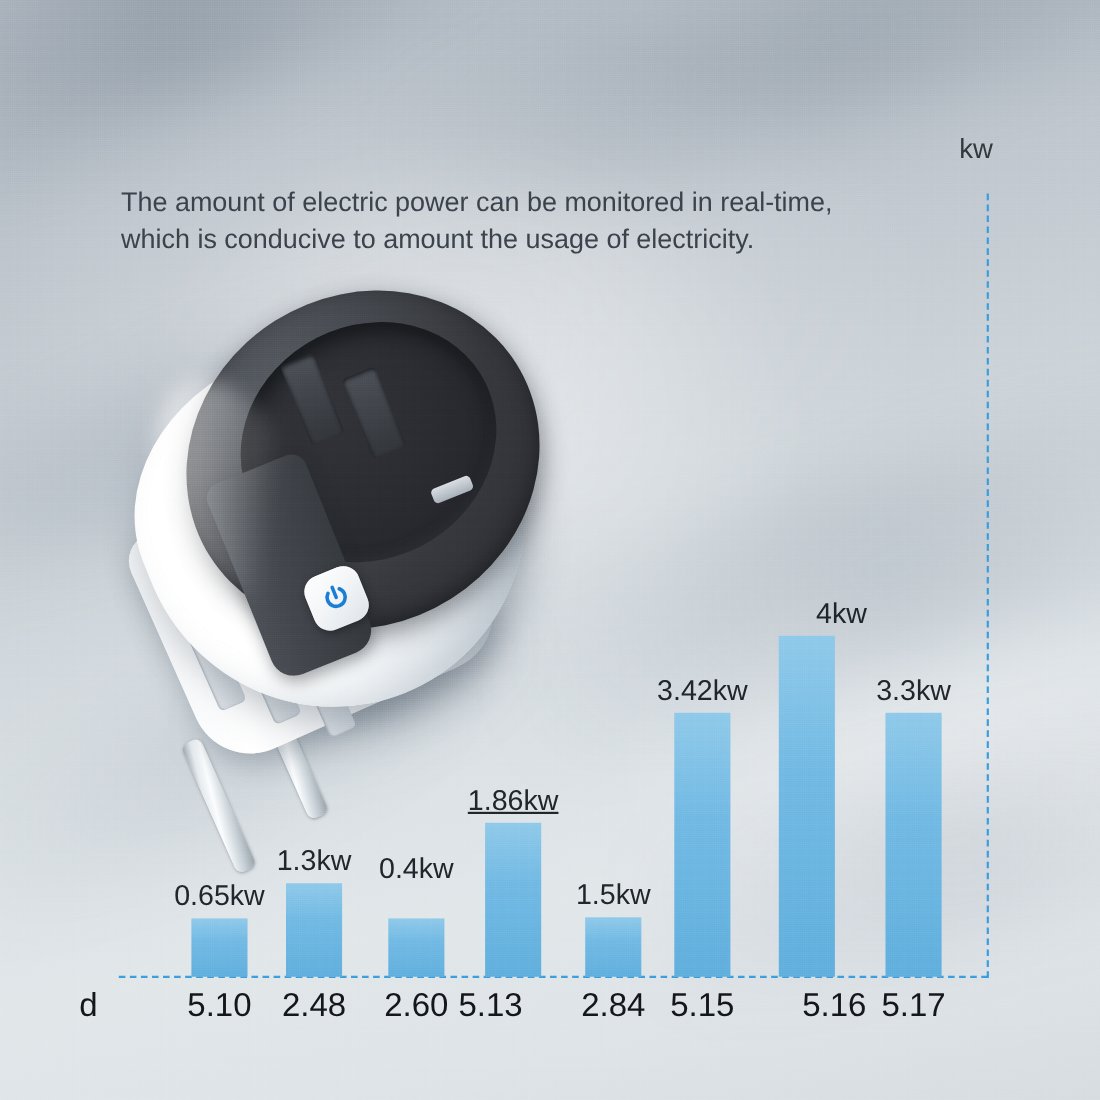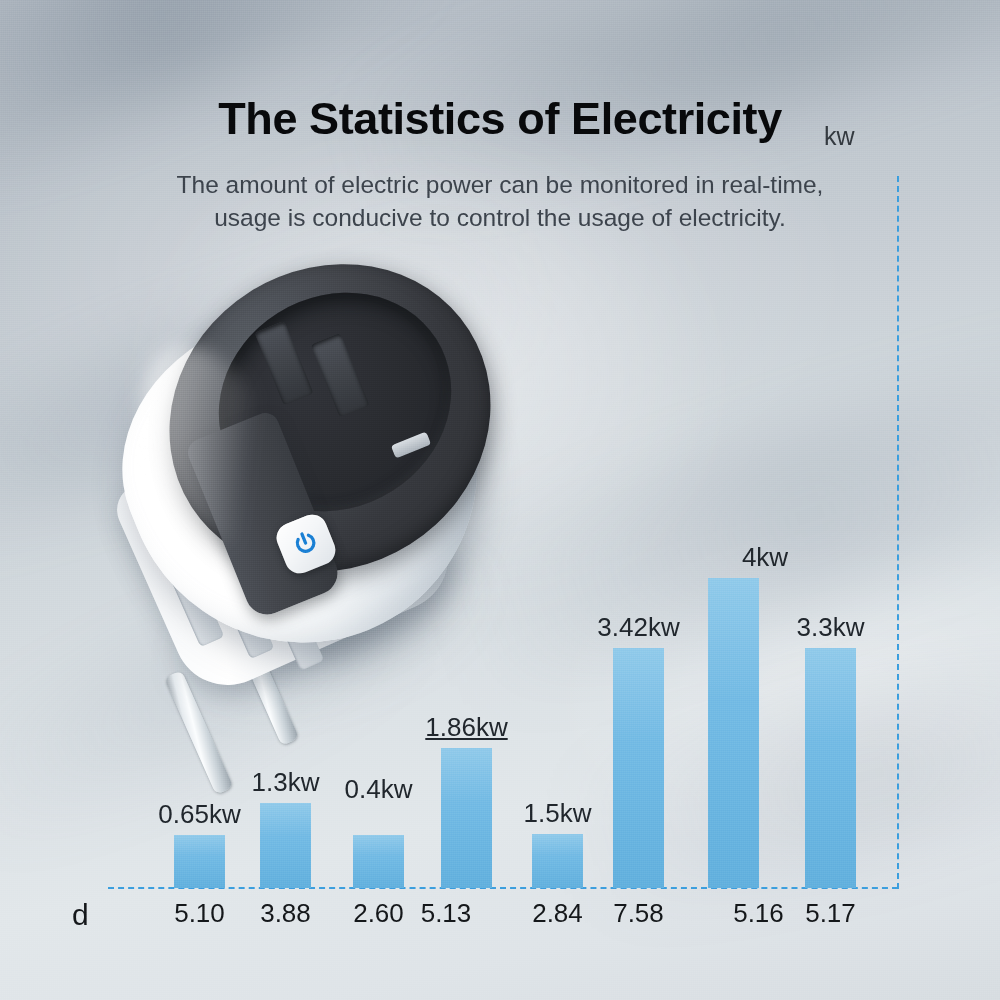--- a/index.html
+++ b/index.html
@@ -26,41 +26,41 @@
   
   .grain{position:absolute;inset:0;pointer-events:none;opacity:.30;mix-blend-mode:overlay;
     background-image:
       repeating-linear-gradient(0deg,rgba(255,255,255,.10) 0 1px,rgba(0,0,0,.07) 1px 2px),
       repeating-linear-gradient(90deg,rgba(255,255,255,.08) 0 1px,rgba(0,0,0,.06) 1px 2px);
     background-size:2px 2px,2px 2px;}
 
   
   .title{position:absolute;left:0;top:92px;width:1000px;text-align:center;
     font-size:45px;font-weight:bold;letter-spacing:-.4px;color:#08090b;line-height:54px;}
-  .subtitle{position:absolute;left:110px;top:168px;width:780px;text-align:center;
+  .subtitle{position:absolute;left:110px;top:168px;width:780px;
     font-size:24.5px;font-weight:300;color:#3c434c;line-height:33px;}
   .sub-line{display:block;white-space:nowrap;}
 
-  .kw-label{position:absolute;left:824px;top:122px;font-size:25px;font-weight:300;color:#33393f;}
+  .kw-label{position:absolute;left:872px;top:122px;font-size:25px;font-weight:300;color:#33393f;}
   .d-label{position:absolute;left:72px;top:898px;font-size:30px;font-weight:300;color:#14171a;}
 
   
   #chart{position:absolute;left:0;top:0;width:1000px;height:1000px;}
   .axis-v{position:absolute;left:897px;top:176px;width:0;height:713px;
     border-left:2px dashed #3b9ede;}
   .axis-h{position:absolute;left:108px;top:887px;height:0;width:790px;
     border-top:2px dashed #3b9ede;}
 
   .bar{position:absolute;bottom:112px;
     background:linear-gradient(178deg,#7cc0e6 0%,#72bae4 45%,#62b0de 100%);}
   .bar::after{content:"";position:absolute;left:0;right:0;top:0;height:40%;
     background:linear-gradient(180deg,rgba(255,255,255,.16),rgba(255,255,255,0));}
   .bar-val{position:absolute;font-size:26px;font-weight:300;color:#20262c;
     white-space:nowrap;text-align:center;}
-  .bar-cat{position:absolute;font-size:26px;font-weight:300;color:#14171a;
+  .bar-cat{position:absolute;font-size:30px;font-weight:300;color:#14171a;
     white-space:nowrap;text-align:center;top:898px;}
 
   
   #plug{position:absolute;left:120px;top:250px;width:440px;height:500px;}
   .plug-shadow{position:absolute;left:40px;top:300px;width:340px;height:150px;
     background:radial-gradient(ellipse at 50% 50%,rgba(92,106,122,.34),rgba(92,106,122,0) 68%);
     filter:blur(22px);transform:rotate(-18deg);}
 
   .pins{position:absolute;left:36px;top:300px;width:230px;height:200px;transform:rotate(-24deg);}
   .pin{position:absolute;border-radius:7px;
@@ -123,24 +123,23 @@
 <div id="stage">
 
   <div class="band b1"></div>
   <div class="band b2"></div>
   <div class="band b3"></div>
   <div class="band b4"></div>
   <div class="band b5"></div>
   <div class="band b6"></div>
   <div class="glow1"></div>
 
-  <div class="title">The Statistics of Electricity</div>
   <div class="subtitle">
     <span class="sub-line">The amount of electric power can be monitored in real-time,</span>
-    <span class="sub-line">usage is conducive to control the usage of electricity.</span>
+    <span class="sub-line">which is conducive to amount the usage of electricity.</span>
   </div>
 
   <div id="plug">
     <div class="plug-shadow"></div>
 
     <div class="pins">
       <div class="pin pin1"></div>
       <div class="pin pin2"></div>
     </div>
 
@@ -170,33 +169,33 @@
     <div class="axis-v"></div>
     <div class="axis-h"></div>
     <div class="kw-label">kw</div>
     <div class="d-label">d</div>
     <div id="bars">
         <div class="bar" style="left: 174px; width: 51px; height: 53px;"></div>
         <div class="bar-val" style="left: 109.5px; width: 180px; top: 799px;">0.65kw</div>
         <div class="bar-cat" style="left: 109.5px; width: 180px;">5.10</div>
         <div class="bar" style="left: 260px; width: 51px; height: 85px;"></div>
         <div class="bar-val" style="left: 195.5px; width: 180px; top: 767px;">1.3kw</div>
-        <div class="bar-cat" style="left: 195.5px; width: 180px;">3.88</div>
+        <div class="bar-cat" style="left: 195.5px; width: 180px;">2.48</div>
         <div class="bar" style="left: 353px; width: 51px; height: 53px;"></div>
         <div class="bar-val" style="left: 288.5px; width: 180px; top: 774px;">0.4kw</div>
         <div class="bar-cat" style="left: 288.5px; width: 180px;">2.60</div>
         <div class="bar" style="left: 441px; width: 51px; height: 140px;"></div>
         <div class="bar-val" style="left: 376.5px; width: 180px; top: 712px; text-decoration: underline;">1.86kw</div>
         <div class="bar-cat" style="left: 356px; width: 180px;">5.13</div>
         <div class="bar" style="left: 532px; width: 51px; height: 54px;"></div>
         <div class="bar-val" style="left: 467.5px; width: 180px; top: 798px;">1.5kw</div>
         <div class="bar-cat" style="left: 467.5px; width: 180px;">2.84</div>
         <div class="bar" style="left: 613px; width: 51px; height: 240px;"></div>
         <div class="bar-val" style="left: 548.5px; width: 180px; top: 612px;">3.42kw</div>
-        <div class="bar-cat" style="left: 548.5px; width: 180px;">7.58</div>
+        <div class="bar-cat" style="left: 548.5px; width: 180px;">5.15</div>
         <div class="bar" style="left: 708px; width: 51px; height: 310px;"></div>
         <div class="bar-val" style="left: 675px; width: 180px; top: 542px;">4kw</div>
         <div class="bar-cat" style="left: 643.5px; width: 180px; margin-left: 25px;">5.16</div>
         <div class="bar" style="left: 805px; width: 51px; height: 240px;"></div>
         <div class="bar-val" style="left: 740.5px; width: 180px; top: 612px;">3.3kw</div>
         <div class="bar-cat" style="left: 740.5px; width: 180px;">5.17</div>
       </div>
   </div>
 
   <div class="grain"></div>

